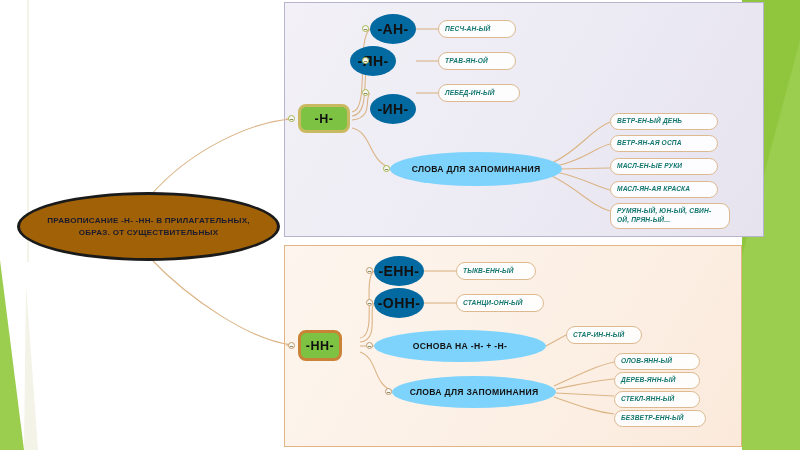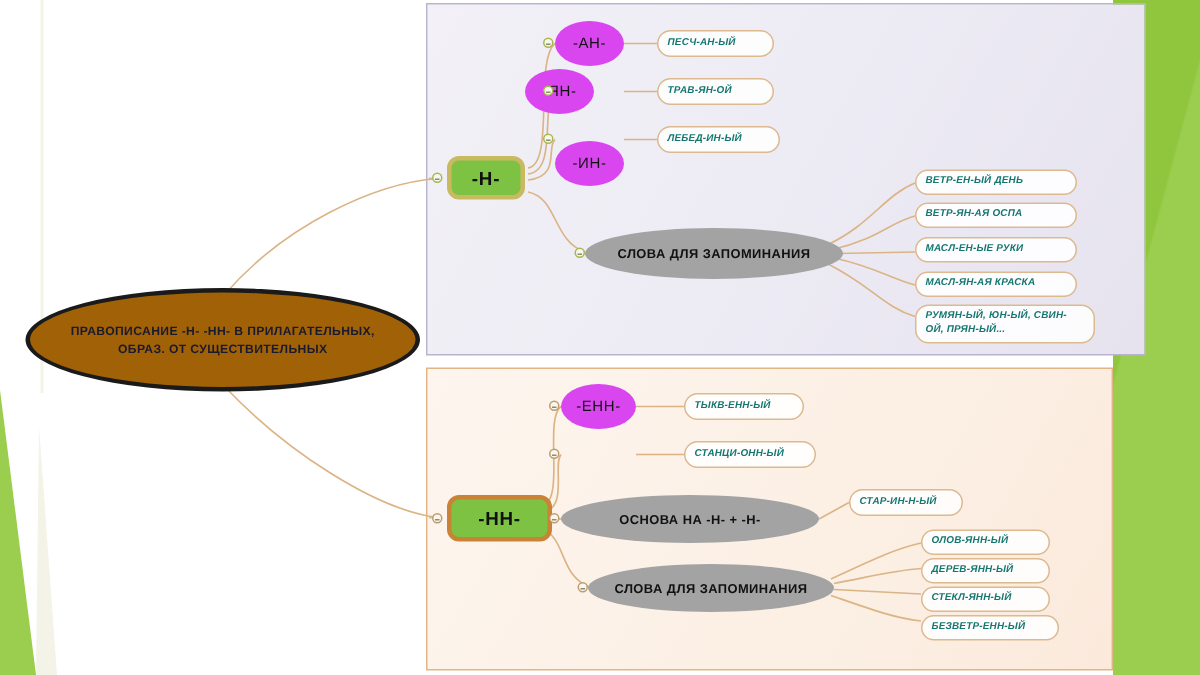--- a/index.html
+++ b/index.html
@@ -130,47 +130,47 @@
   #node-n-root {
     left: 298px;
     top: 104px;
     width: 52px;
     height: 29px;
     border: 3px solid #c9ba62;
   }
   #node-nn-root {
     left: 298px;
     top: 330px;
-    width: 70px;
+    width: 44px;
     height: 31px;
     border: 3px solid #c98336;
   }
 
   .suffix-ellipse {
     position: absolute;
     box-sizing: border-box;
     display: flex;
     align-items: center;
     justify-content: center;
-    background: #d946ef;
+    background: #0369a1;
     border-radius: 50%;
     color: #111111;
-    font-weight: normal;
-    font-size: 10px;
+    font-weight: bold;
+    font-size: 14px;
     letter-spacing: 0.4px;
     z-index: 5;
     white-space: nowrap;
   }
   .big-ellipse {
     position: absolute;
     box-sizing: border-box;
     display: flex;
     align-items: center;
     justify-content: center;
-    background: #a3a3a3;
+    background: #7dd3fc;
     border-radius: 50%;
     color: #111111;
     font-weight: bold;
     font-size: 8.6px;
     letter-spacing: 0.3px;
     z-index: 5;
     white-space: nowrap;
   }
   .leaf-box {
     position: absolute;
@@ -297,20 +297,21 @@
   <div class="leaf-box" style="left:610px; top:181px; width:108px; height:17px;">МАСЛ-ЯН-АЯ КРАСКА</div>
   <div class="leaf-box multiline" style="left:610px; top:203px; width:120px; height:26px;">РУМЯН-ЫЙ, ЮН-ЫЙ, СВИН-ОЙ, ПРЯН-ЫЙ...</div>
 
   <div class="root-box" id="node-nn-root">-НН-</div>
   <div class="marker tan" style="left:288px; top:342px;"></div>
 
   <div class="suffix-ellipse" style="left:374px; top:256px; width:50px; height:30px;">-ЕНН-</div>
   <div class="marker tan" style="left:366px; top:267px;"></div>
   <div class="leaf-box" style="left:456px; top:262px; width:80px; height:18px;">ТЫКВ-ЕНН-ЫЙ</div>
 
+  <div class="suffix-ellipse" style="left:374px; top:288px; width:50px; height:30px;">-ОНН-</div>
   <div class="marker tan" style="left:366px; top:299px;"></div>
   <div class="leaf-box" style="left:456px; top:294px; width:88px; height:18px;">СТАНЦИ-ОНН-ЫЙ</div>
 
   <div class="big-ellipse" style="left:374px; top:330px; width:172px; height:32px;text-align:center;">ОСНОВА НА -Н- + -Н-</div>
   <div class="marker tan" style="left:366px; top:342px;"></div>
   <div class="leaf-box" style="left:566px; top:326px; width:76px; height:18px;">СТАР-ИН-Н-ЫЙ</div>
 
   <div class="big-ellipse" style="left:392px; top:376px; width:164px; height:32px;">СЛОВА ДЛЯ ЗАПОМИНАНИЯ</div>
   <div class="marker tan" style="left:385px; top:388px;"></div>
 

